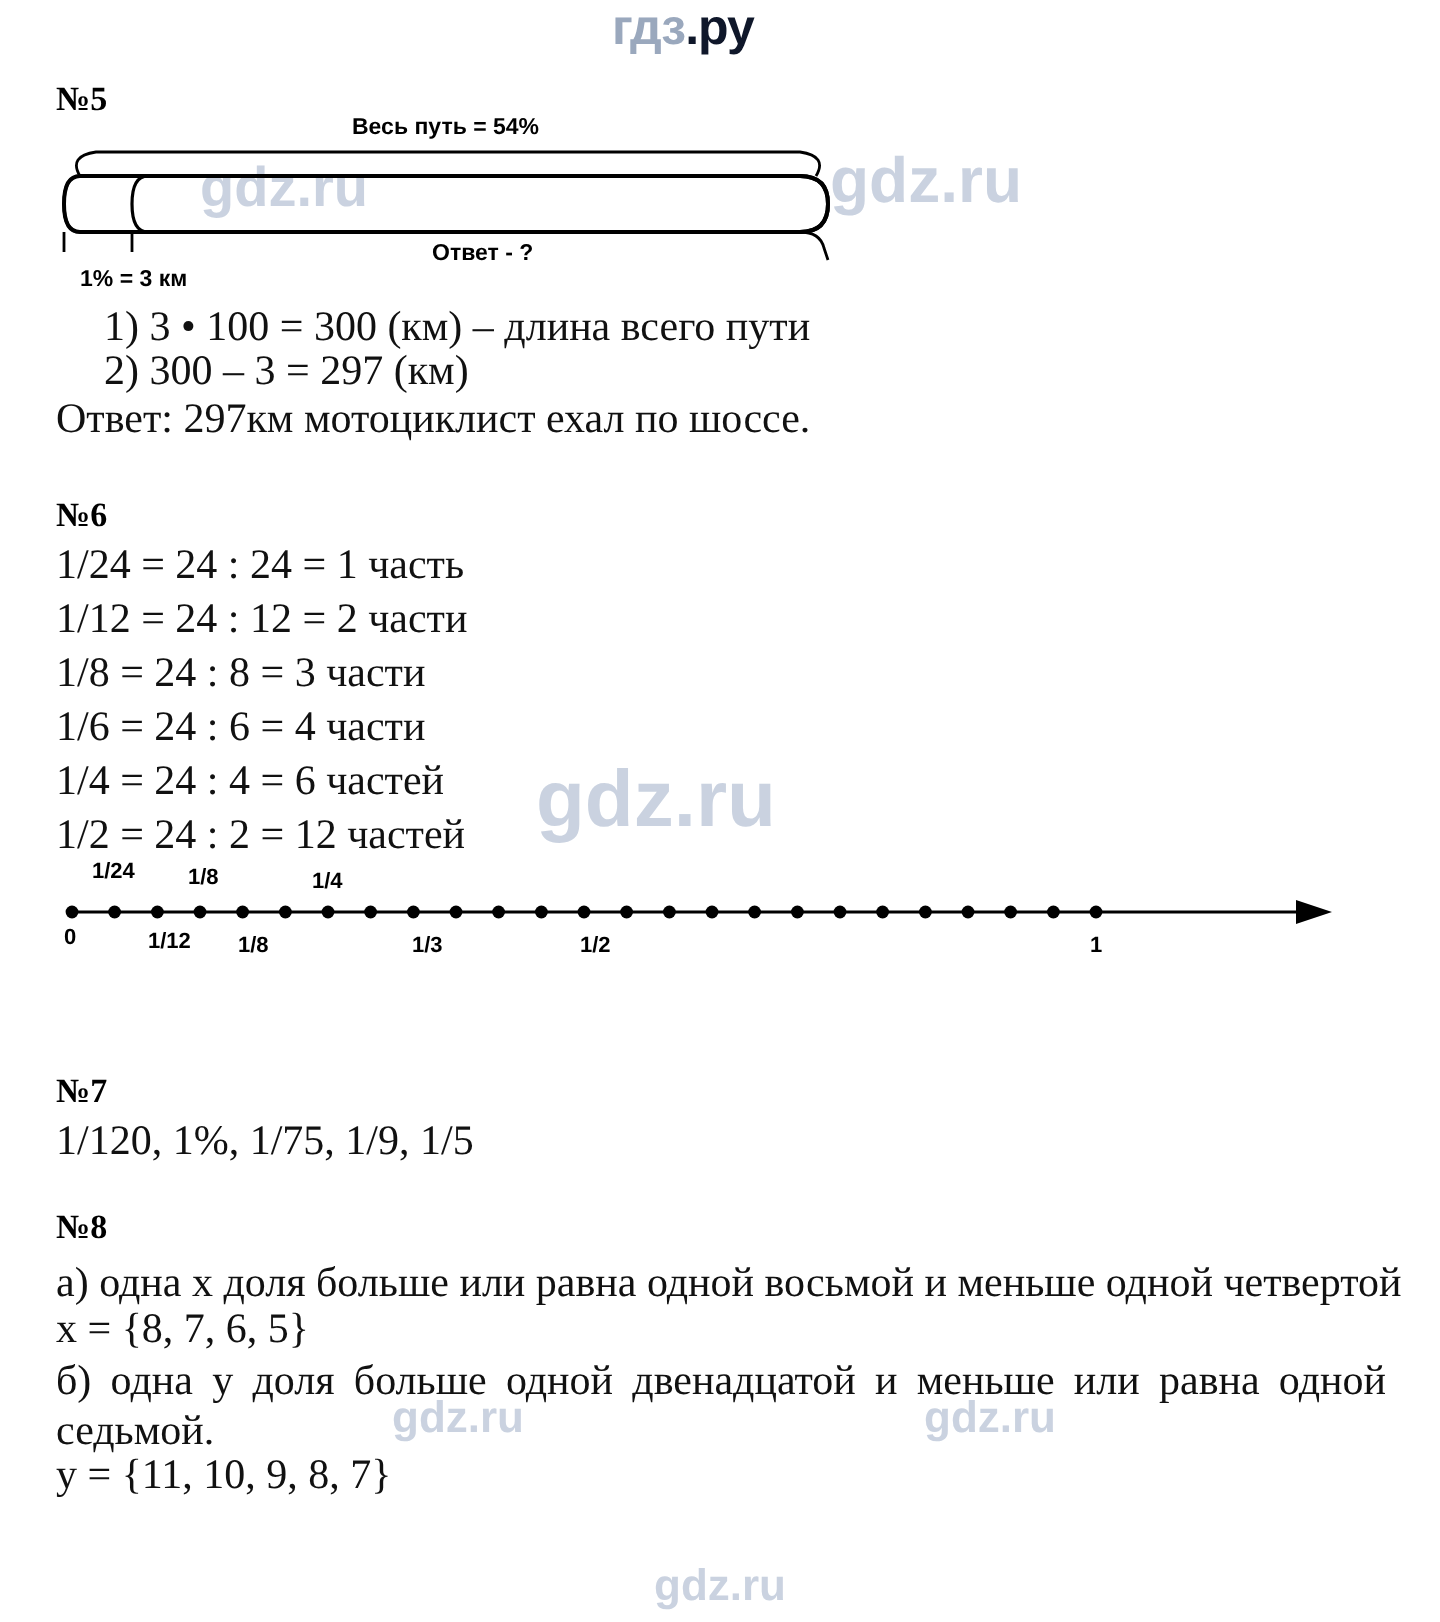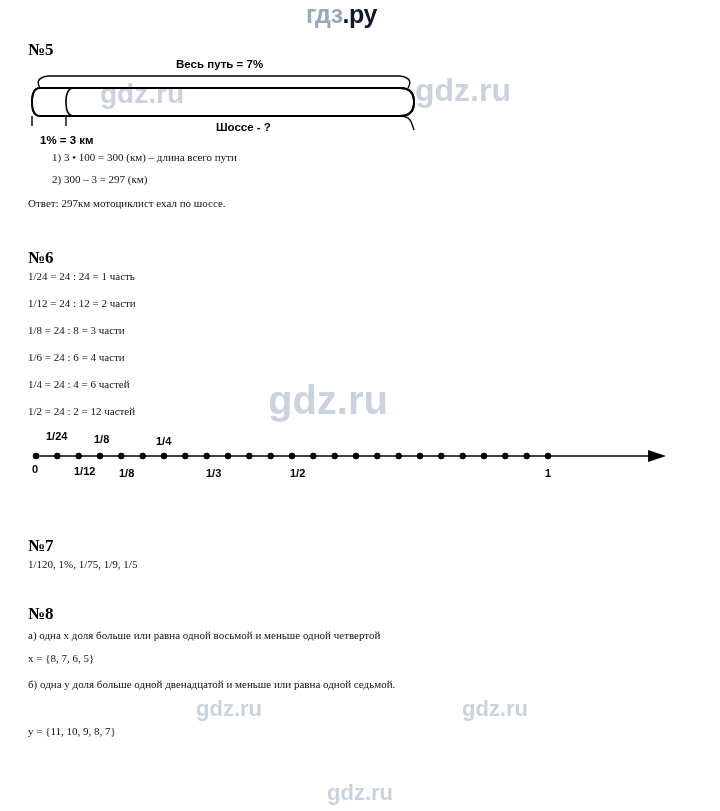--- a/index.html
+++ b/index.html
@@ -50,21 +50,21 @@
   .task-num {
     position: absolute;
     font-family: "Liberation Serif", serif;
     font-weight: bold;
     font-size: 17px;
     color: #000;
   }
   .line {
     position: absolute;
     font-family: "Liberation Serif", serif;
-    font-size: 11px;
+    font-size: 21px;
     color: #111;
     white-space: nowrap;
   }
   .line.justify {
     white-space: normal;
     text-align: justify;
   }
 
   
   #diagram {
@@ -123,22 +123,22 @@
 
     <path d="M 372 30 Q 386 30 386 44 Q 386 58 372 58" fill="none" stroke="#000" stroke-width="2"></path>
 
     <path d="M 12 30 Q 6 20 20 18 L 372 18 Q 386 20 380 30" fill="none" stroke="#000" stroke-width="1.4"></path>
 
     <path d="M 40 58 L 372 58 Q 382 58 384 66 L 386 72" fill="none" stroke="#000" stroke-width="1.4"></path>
 
     <line x1="4" y1="58" x2="4" y2="68" stroke="#000" stroke-width="1.4"></line>
     <line x1="38" y1="58" x2="38" y2="68" stroke="#000" stroke-width="1.4"></line>
   </svg>
-  <div class="dg-label" style="left:148px; top:0px;">Весь путь = 7%</div>
-  <div class="dg-label" style="left:188px; top:63px;">Шоссе - ?</div>
+  <div class="dg-label" style="left:148px; top:0px;">Весь путь = 54%</div>
+  <div class="dg-label" style="left:188px; top:63px;">Ответ - ?</div>
   <div class="dg-label" style="left:12px; top:76px;">1% = 3 км</div>
 </div>
 
 <div class="line" style="left:52px; top:151px;">1) 3 • 100 = 300 (км) – длина всего пути</div>
 <div class="line" style="left:52px; top:173px;">2) 300 – 3 = 297 (км)</div>
 <div class="line" style="left:28px; top:197px;">Ответ: 297км мотоциклист ехал по шоссе.</div>
 
 <div class="task-num" style="left:28px; top:248px;">№6</div>
 
 <div class="line" style="left:28px; top:270px;">1/24 = 24 : 24 = 1 часть</div>

